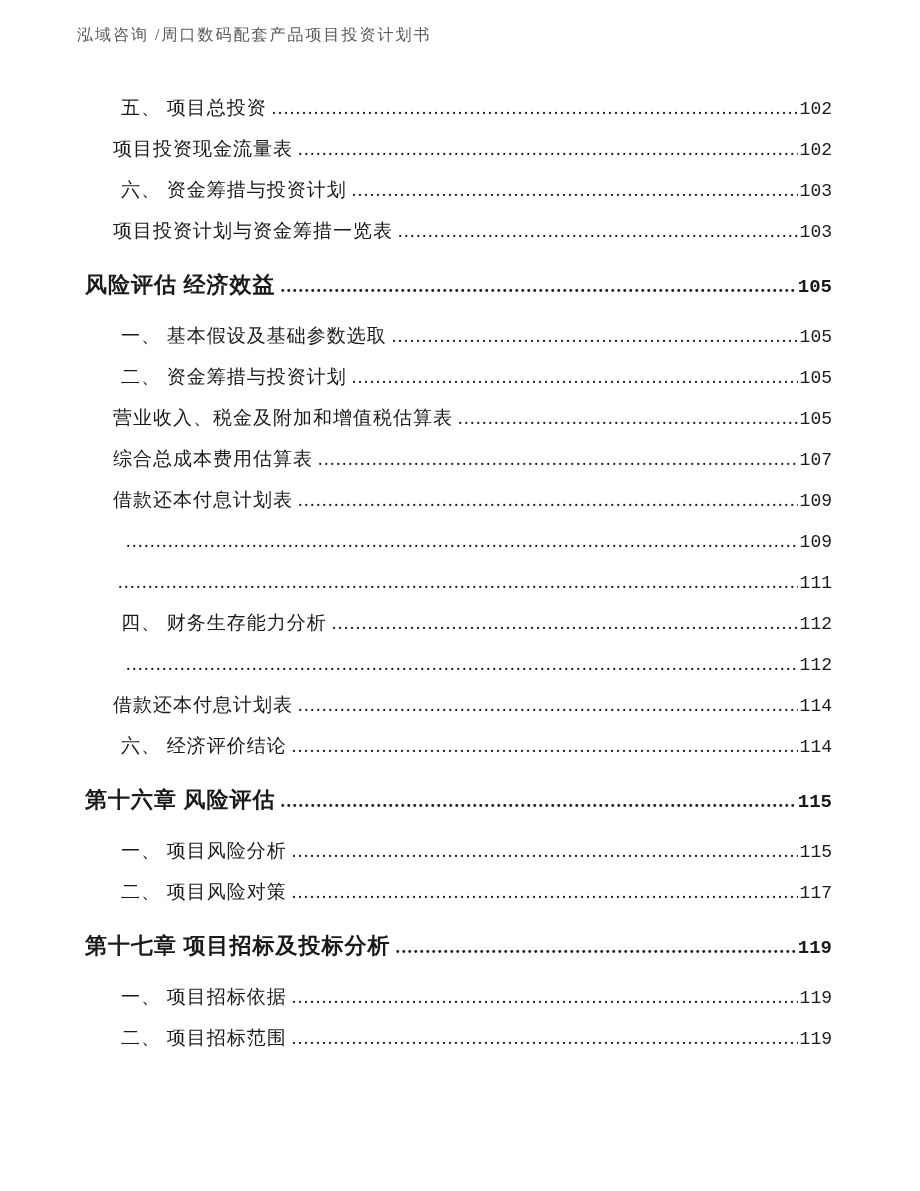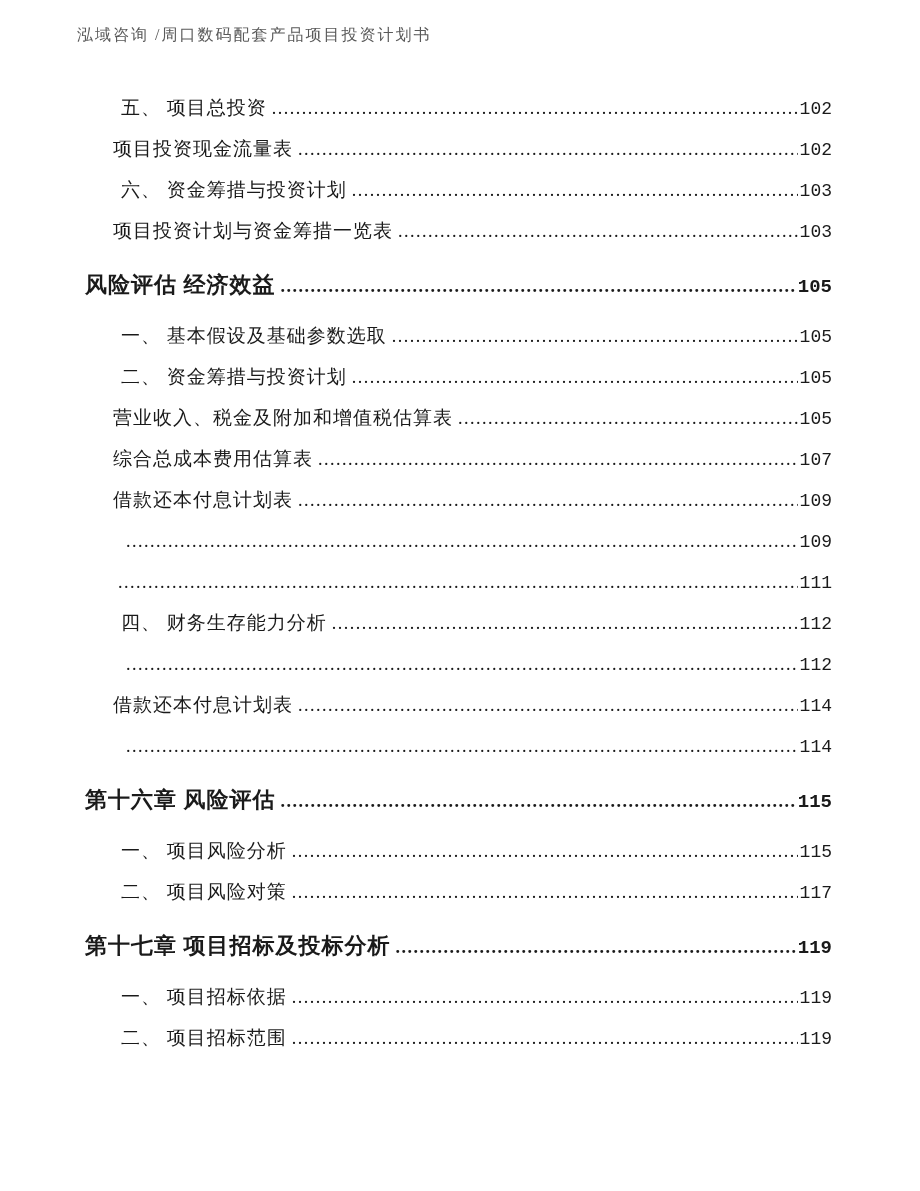--- a/index.html
+++ b/index.html
@@ -140,20 +140,21 @@
       <div class="row sub">
         <span class="dots"></span>
         <span class="pagenum">112</span>
       </div>
       <div class="row table">
         <span class="label">借款还本付息计划表</span>
         <span class="dots"></span>
         <span class="pagenum">114</span>
       </div>
       <div class="row sub">
+        <span class="label">六、 经济评价结论</span>
         <span class="dots"></span>
         <span class="pagenum">114</span>
       </div>
       <div class="row chapter">
         <span class="label">第十六章 风险评估</span>
         <span class="dots"></span>
         <span class="pagenum">115</span>
       </div>
       <div class="row sub">
         <span class="label">一、 项目风险分析</span>

